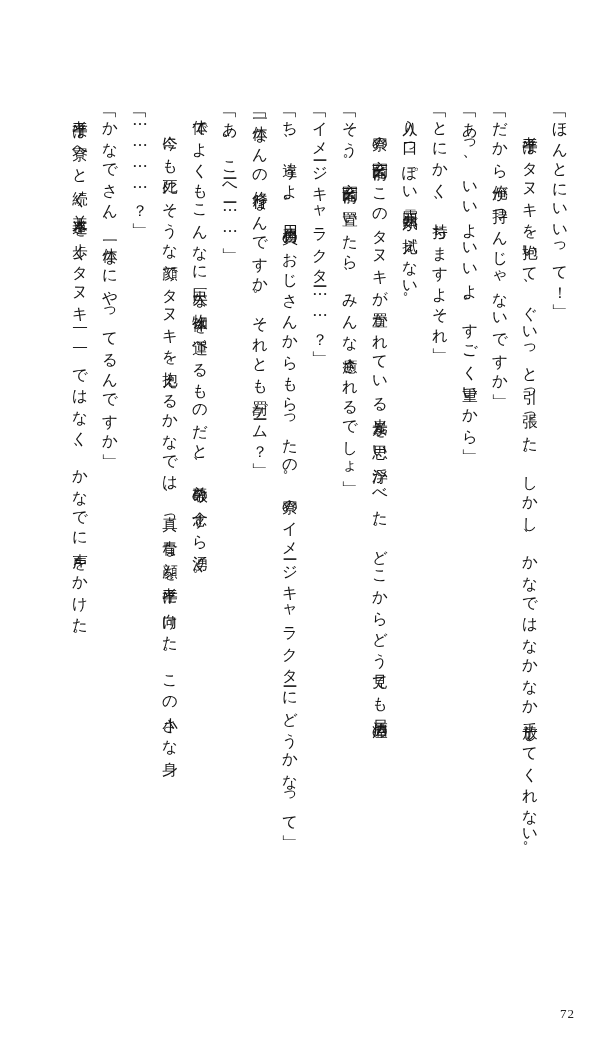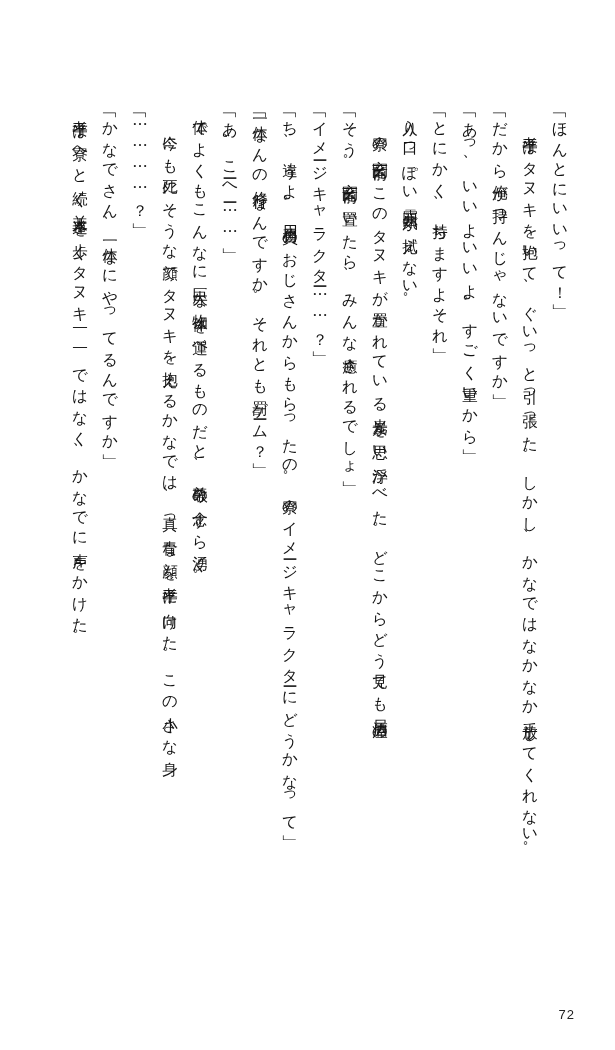--- a/index.html
+++ b/index.html
@@ -53,21 +53,21 @@
   .line.indent {
     padding-top: 16px;
   }
 
   .page-number {
     position: absolute;
     right: 40px;
     bottom: 28px;
     font-size: 13px;
     color: #222222;
-    font-family: Liberation Sans, sans-serif;
+    font-family: Liberation Serif, serif;
     letter-spacing: 1px;
   }
 </style>
 </head>
 <body>
 
 <div id="page">
 
   <div id="text-block">
 

